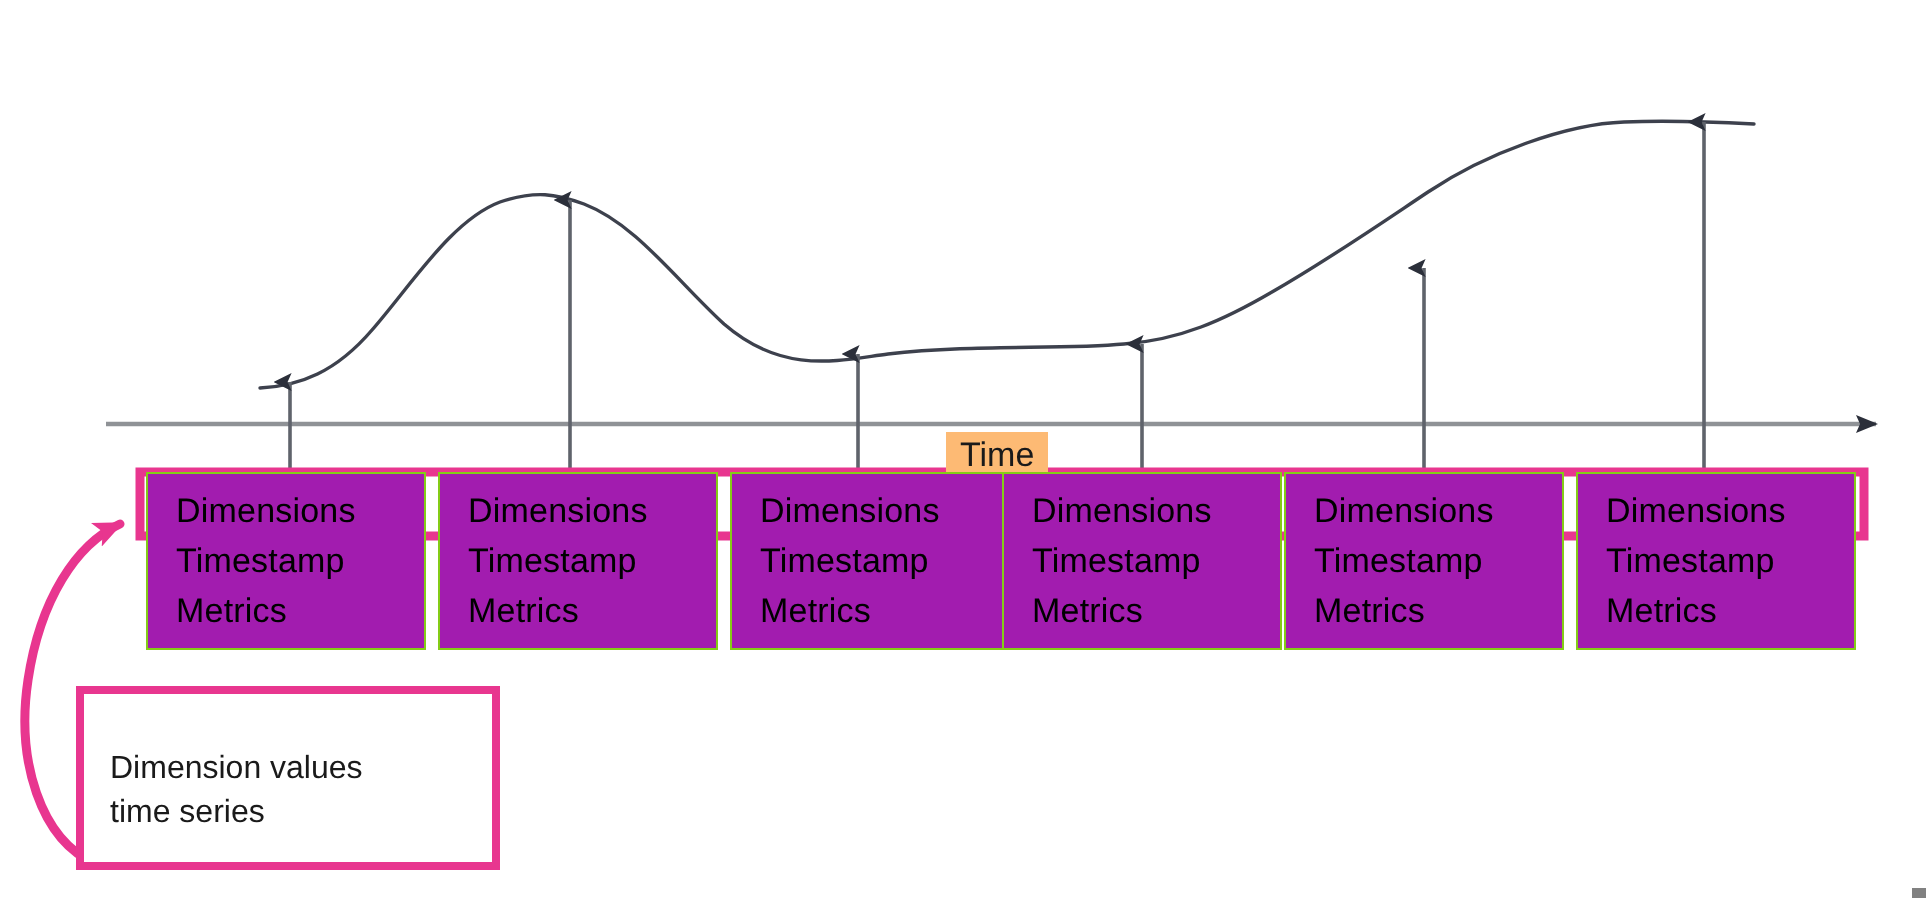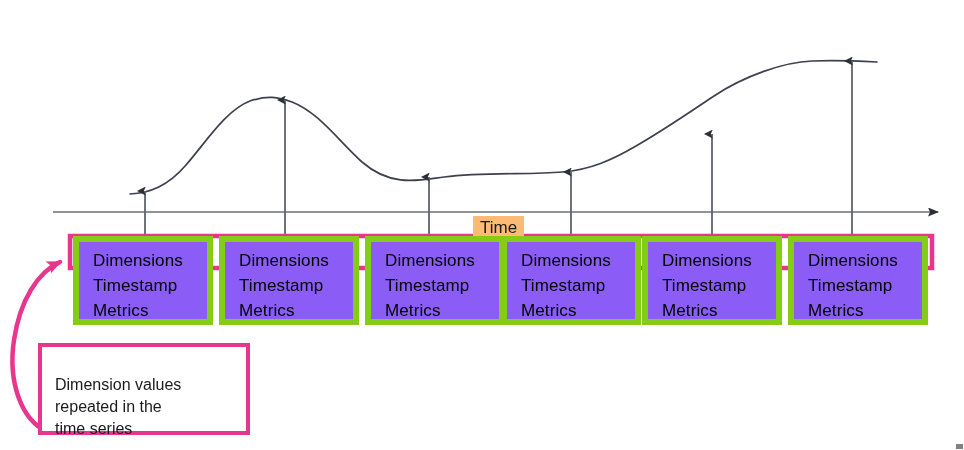--- a/index.html
+++ b/index.html
@@ -20,22 +20,22 @@
   #vector-layer {
     position: absolute;
     left: 0;
     top: 0;
     width: 964px;
     height: 450px;
   }
   .record-box {
     position: absolute;
     box-sizing: border-box;
-    border: 6px solid #84cc16;
-    background: #8b5cf6;
+    border: 1px solid #84cc16;
+    background: #a21caf;
     padding: 6px 0 6px 14px;
     font-size: 17px;
     line-height: 25px;
     color: #000000;
     letter-spacing: 0.1px;
   }
   .record-line {
     display: block;
     white-space: nowrap;
   }
@@ -157,19 +157,18 @@
   </div>
 
   <div class="record-box" style="left:788px; top:236px; width:140px; height:89px;">
     <span class="record-line">Dimensions</span>
     <span class="record-line">Timestamp</span>
     <span class="record-line">Metrics</span>
   </div>
 
   <div id="callout-box">
     <span class="callout-line">Dimension values</span>
-    <span class="callout-line">repeated in the</span>
     <span class="callout-line">time series</span>
   </div>
 
   <div id="corner-mark"></div>
 
 </div>
 
 </body></html>

